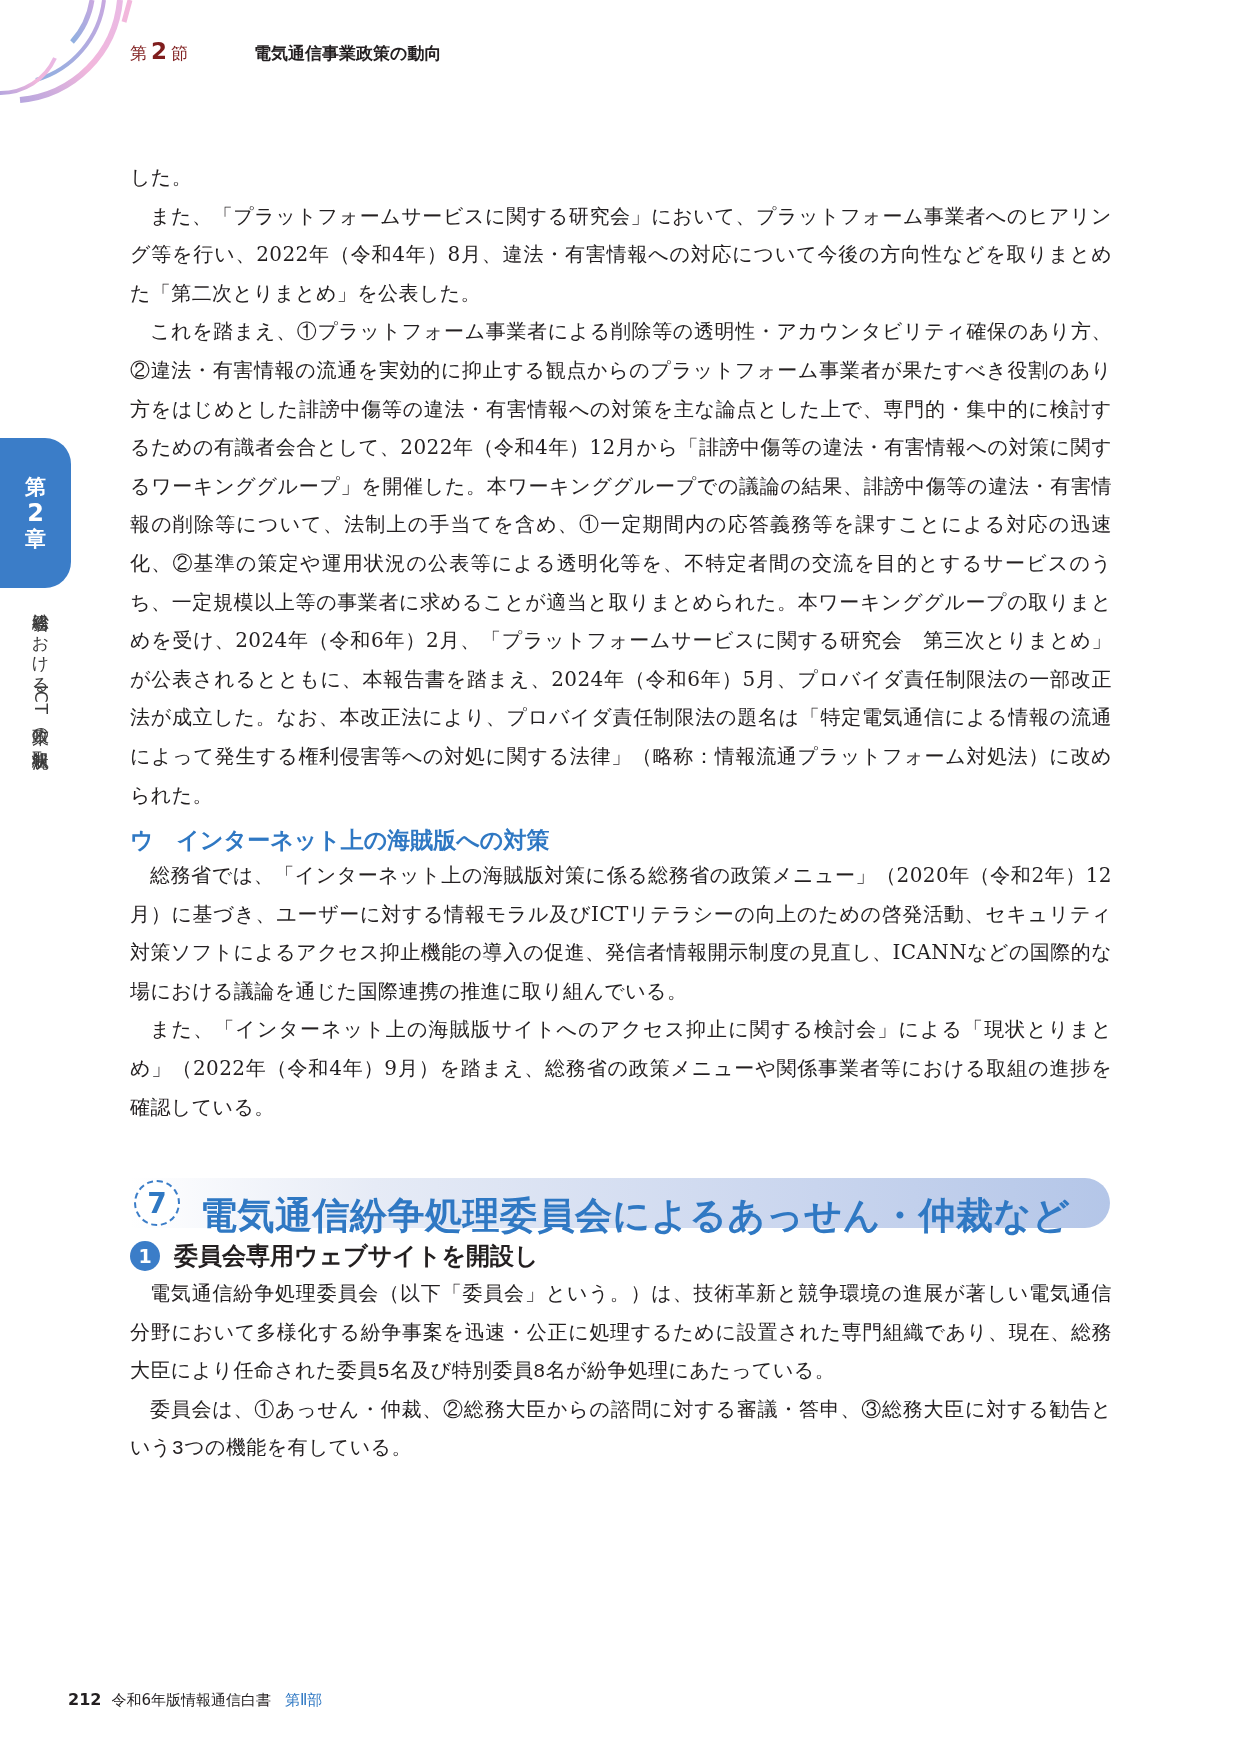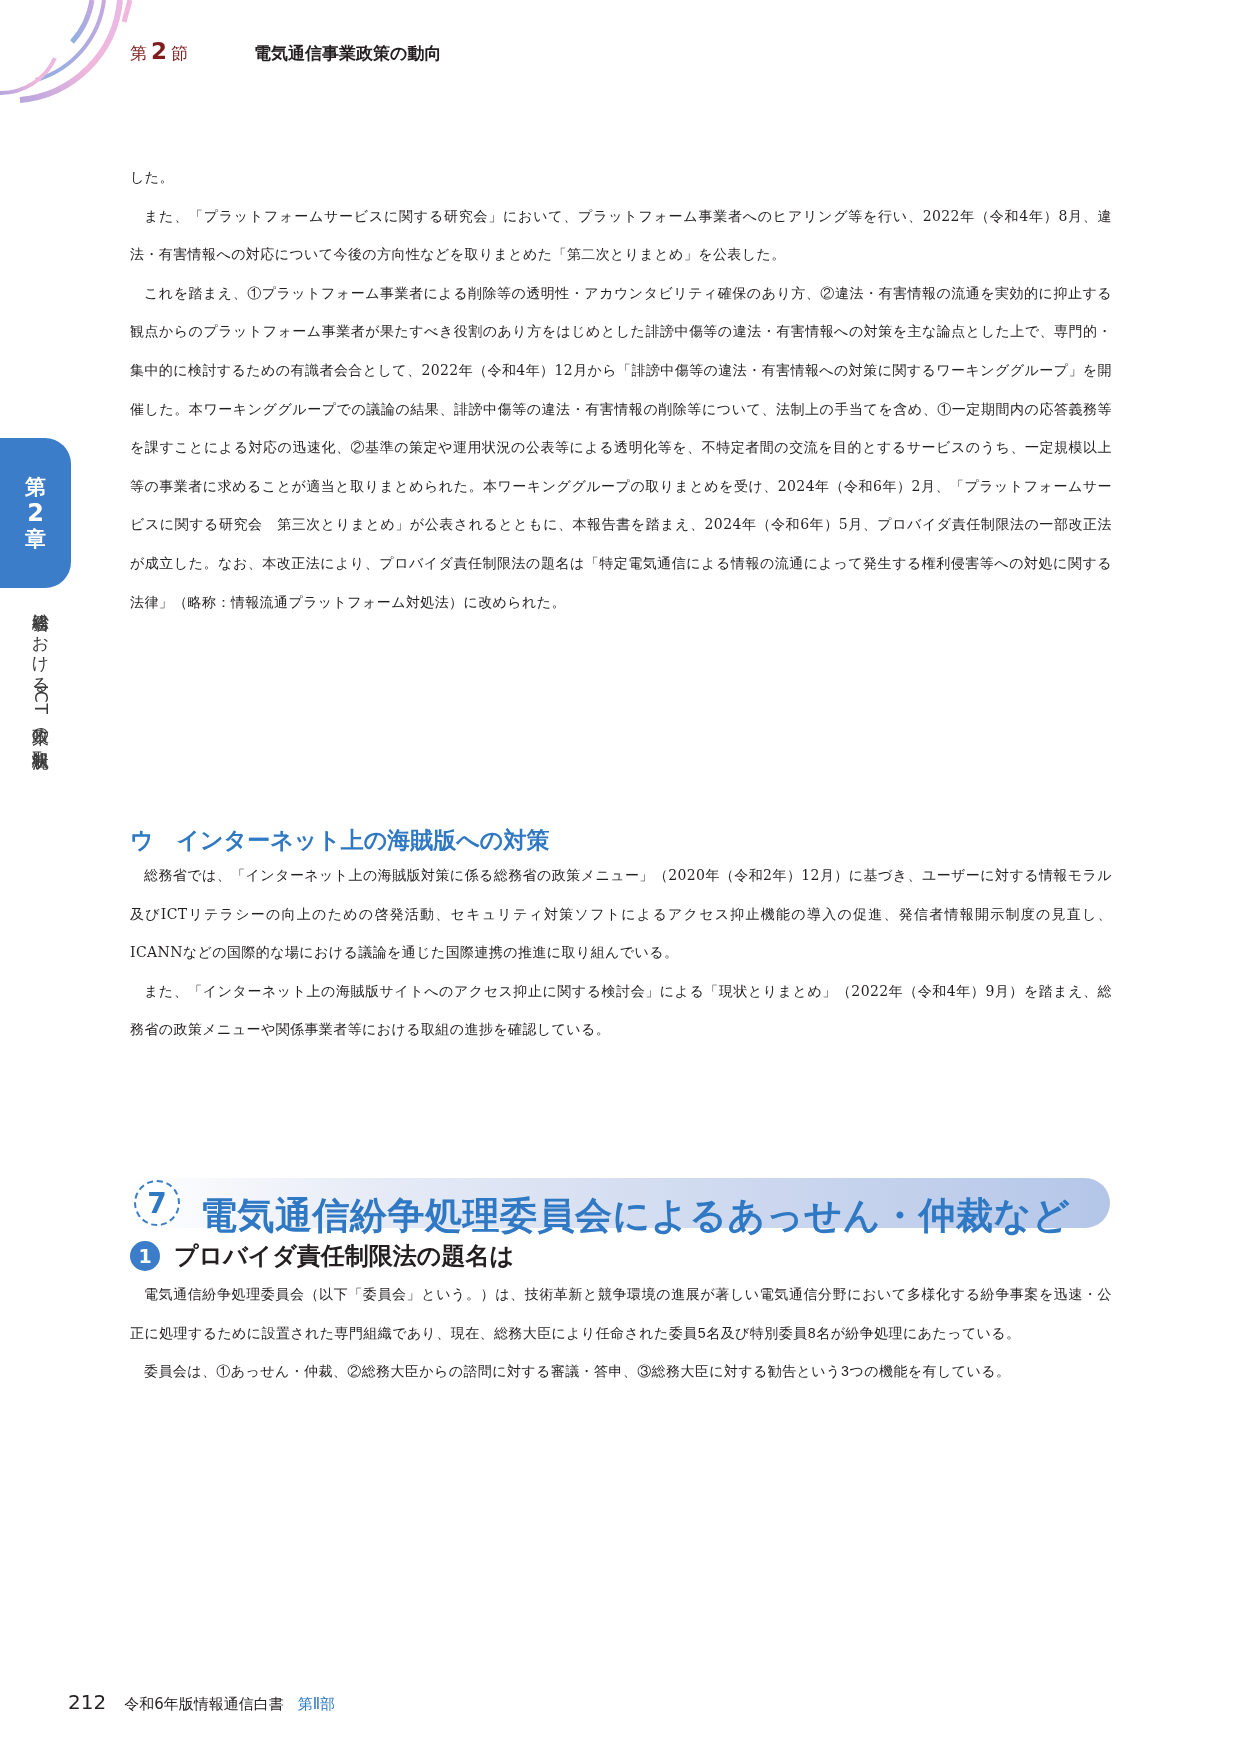--- a/index.html
+++ b/index.html
@@ -17,21 +17,21 @@
          display:flex; flex-direction:column; align-items:center; justify-content:center;
          font-family:"DejaVu Sans","Liberation Sans",sans-serif; color:#fff; font-weight:bold; }
   .chapter-tab span { display:block; line-height:26px; }
   .chapter-tab .c1, .chapter-tab .c3 { font-size:21px; }
   .chapter-tab .c2 { font-size:24px; }
   .chapter-vert { position:absolute; left:26px; top:600px; width:30px; height:310px;
          writing-mode:vertical-rl; font-family:"DejaVu Sans","Liberation Sans",sans-serif;
          font-size:17px; color:#3a3a3a; letter-spacing:1px; line-height:30px; }
 
   .body { position:absolute; left:130px; width:982px; }
-  .p { font-size:14px; line-height:38.6px; margin:0; text-align:justify; letter-spacing:0.4px; }
+  .p { font-size:20px; line-height:38.6px; margin:0; text-align:justify; letter-spacing:0.4px; }
   .ind { text-indent:1em; }
 
   .sub-h { font-family:"DejaVu Sans","Liberation Sans",sans-serif; font-weight:bold;
            color:#2f78c3; font-size:23px; }
 
   .banner { position:absolute; left:130px; top:1178px; width:980px; height:50px;
             border-radius:0 25px 25px 0;
             background:linear-gradient(90deg,#ffffff 0%,#e6ebf6 25%,#c9d5ee 70%,#b4c6e8 100%); }
   .banner-badge { position:absolute; left:4px; top:2px; width:42px; height:42px; border-radius:50%;
             border:2.5px dashed #3b7dc8; background:#fff; display:flex; align-items:center; justify-content:center;
@@ -40,21 +40,21 @@
             font-size:37px; font-weight:bold; color:#2f78c3; letter-spacing:0.5px; }
 
   .sub1 { position:absolute; left:130px; top:1240px; display:flex; align-items:center;
           font-family:"DejaVu Sans","Liberation Sans",sans-serif; }
   .sub1-badge { width:30px; height:30px; border-radius:50%; background:#3b7dc8; color:#fff;
           font-weight:bold; font-size:19px; display:flex; align-items:center; justify-content:center; }
   .sub1-title { margin-left:14px; font-size:24px; font-weight:bold; color:#231f20; }
 
   .footer { position:absolute; left:68px; top:1690px; font-family:"DejaVu Sans","Liberation Sans",sans-serif;
             font-size:15px; color:#231f20; display:flex; align-items:baseline; }
-  .footer .pg { font-weight:normal; font-size:20px; margin-right:18px; }
+  .footer .pg { font-weight:bold; font-size:16px; margin-right:10px; }
   .footer .ed { }
   .footer .bk { margin-right:14px; }
   .footer .part { color:#2f78c3; }
 </style>
 </head>
 <body>
 
 <svg class="deco" viewBox="0 0 140 110">
   <defs>
     <linearGradient id="g1" x1="0" y1="1" x2="1" y2="0">
@@ -103,21 +103,21 @@
   <p class="p ind">また、「インターネット上の海賊版サイトへのアクセス抑止に関する検討会」による「現状とりまとめ」（2022年（令和4年）9月）を踏まえ、総務省の政策メニューや関係事業者等における取組の進捗を確認している。</p>
 </div>
 
 <div class="banner">
   <div class="banner-badge">7</div>
   <div class="banner-title">電気通信紛争処理委員会によるあっせん・仲裁など</div>
 </div>
 
 <div class="sub1">
   <div class="sub1-badge">1</div>
-  <div class="sub1-title">プロバイダ責任制限法の題名は</div>
+  <div class="sub1-title">委員会専用ウェブサイトを開設し</div>
 </div>
 
 <div class="body" style="top:1276px;font-family:Liberation Mono, monospace;">
   <p class="p ind">電気通信紛争処理委員会（以下「委員会」という。）は、技術革新と競争環境の進展が著しい電気通信分野において多様化する紛争事案を迅速・公正に処理するために設置された専門組織であり、現在、総務大臣により任命された委員5名及び特別委員8名が紛争処理にあたっている。</p>
   <p class="p ind">委員会は、①あっせん・仲裁、②総務大臣からの諮問に対する審議・答申、③総務大臣に対する勧告という3つの機能を有している。</p>
 </div>
 
 <footer class="footer">
   <span class="pg">212</span>
   <span class="ed">令和6年版</span>

